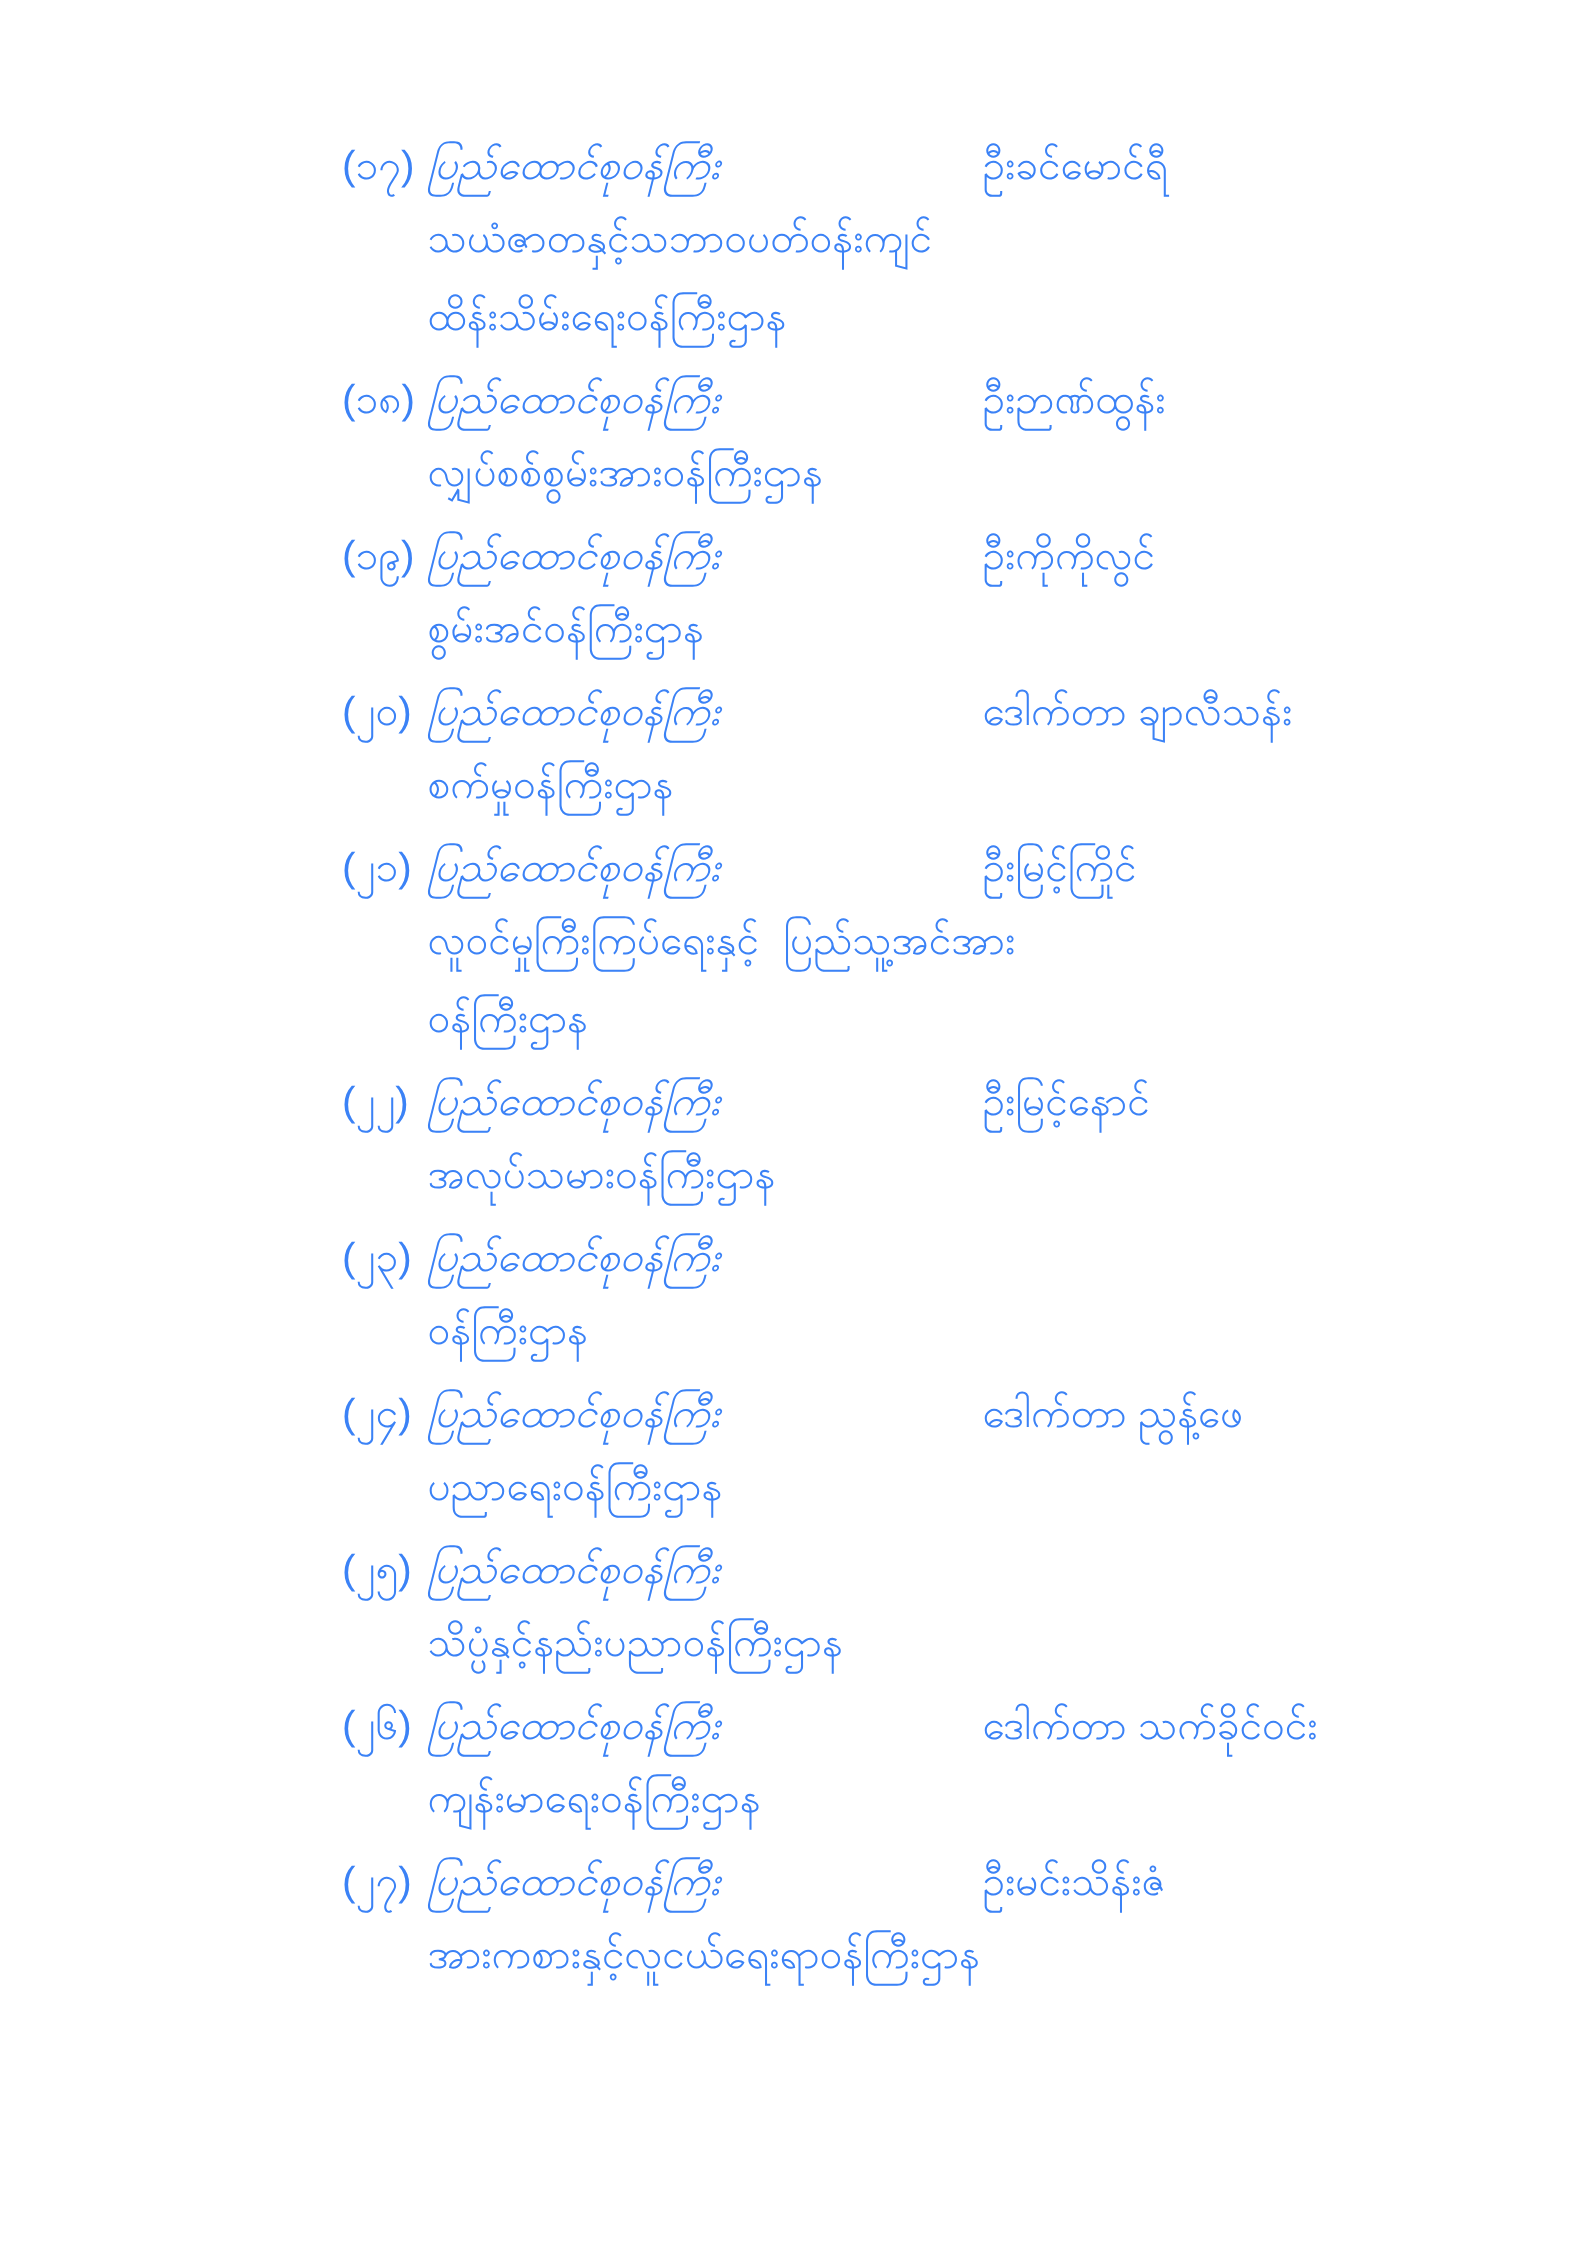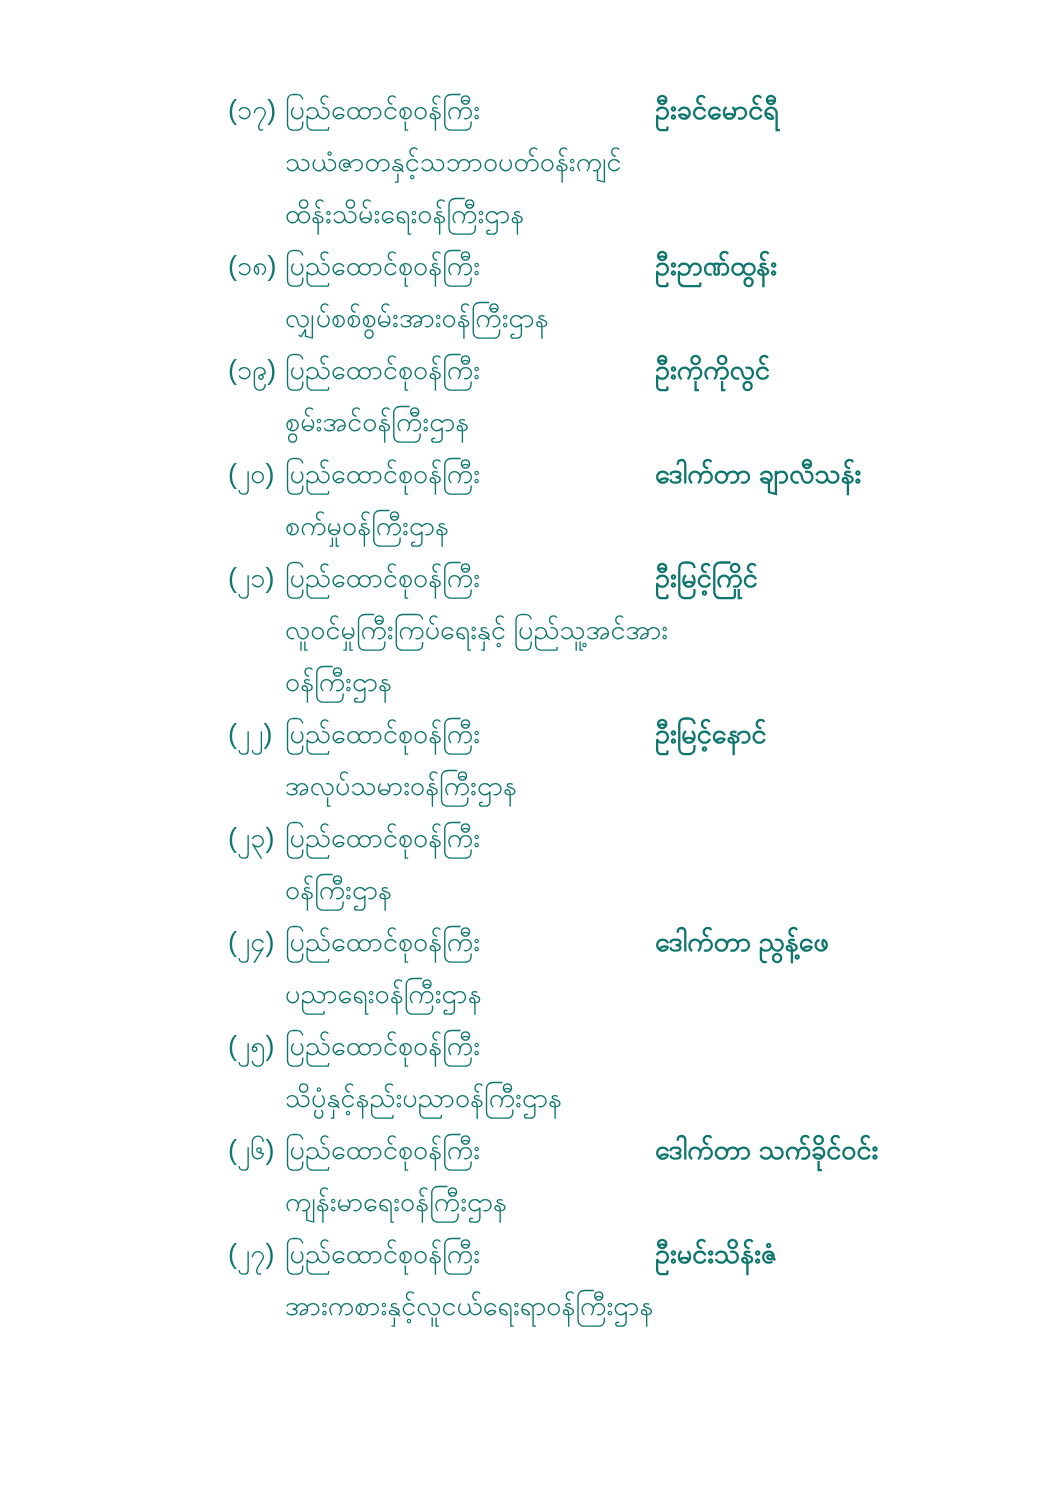--- a/index.html
+++ b/index.html
@@ -3,44 +3,45 @@
 <meta charset="utf-8">
 <style>
   * { margin: 0; padding: 0; box-sizing: border-box; }
   html, body { background: #e9e9e9; }
   .page {
     position: relative;
     width: 1060px;
     height: 1500px;
     margin: 0 auto;
     background: #ffffff;
-    color: #0f766e;
+    color: #3b82f6;
     font-family: "Liberation Sans", sans-serif;
     overflow: hidden;
   }
   .list {
     position: absolute;
     top: 84px;
     left: 228px;
     right: 60px;
     font-size: 27px;
     line-height: 52px;
   }
   .entry { width: 100%; }
   .first-row {
     display: grid;
     grid-template-columns: 57px 370px 1fr;
     align-items: baseline;
   }
   .num { white-space: nowrap; }
-  .title { white-space: nowrap; }
-  .name { white-space: nowrap; font-weight: bold; }
+  .title { white-space: nowrap; font-style: italic; }
+  .name { white-space: nowrap; }
   .mline {
     margin-left: 57px;
     white-space: nowrap;
+    font-family: Liberation Mono, monospace;
   }
 </style>
 </head>
 <body>
 
 <div class="page">
   <div class="list">
 
     <div class="entry">
       <div class="first-row">

